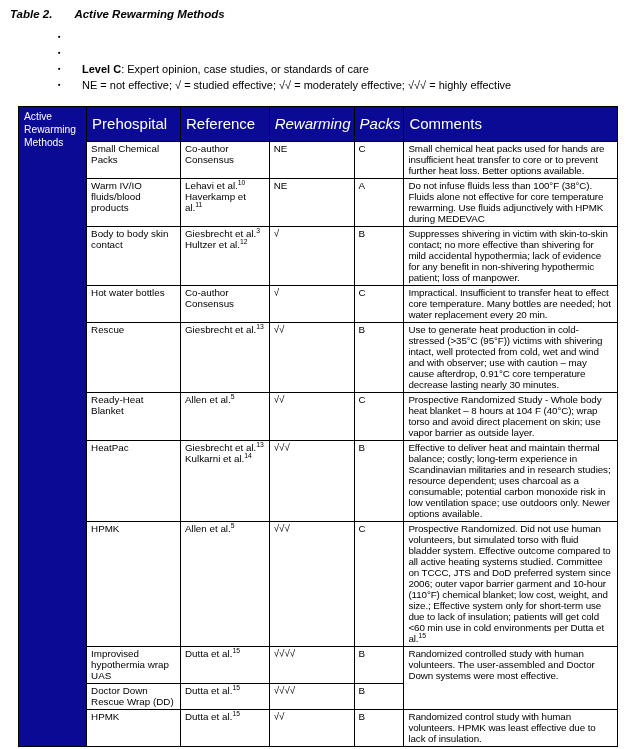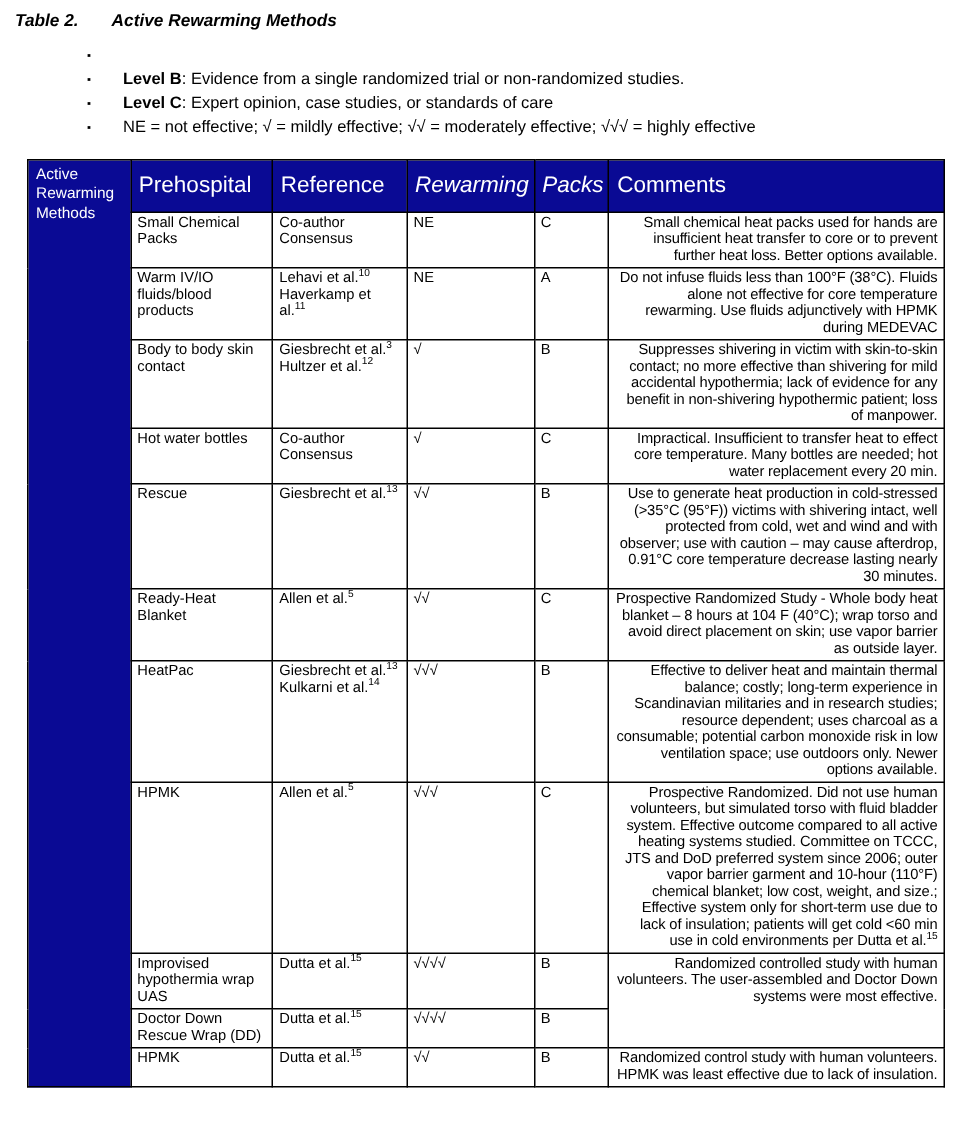--- a/index.html
+++ b/index.html
@@ -1,20 +1,20 @@
 <!DOCTYPE html>
 <html><head>
 <meta charset="utf-8">
 <style>
   html,body { margin:0; padding:0; }
   body {
     width:636px; height:749px; background:#ffffff; color:#000;
     font-family:"Liberation Sans", sans-serif; overflow:hidden;
   }
-  .page { padding:8px 6px 0 10px; }
+  .page { padding:8px 18px 0 10px; }
 
   .doc-title { font-size:11.5px; font-weight:bold; font-style:italic; white-space:nowrap; }
   .doc-title .title-text { margin-left:22px; }
 
   .bullet-list { margin-top:9px; padding-left:48px; }
   .bullet-item { display:flex; font-size:11px; line-height:16px; }
   .bullet-marker { width:24px; font-size:7.5px; line-height:16px; flex:0 0 24px; }
   .bullet-text b { font-weight:bold; }
 
   table.tbl { border-collapse:collapse; table-layout:fixed; margin:13px 0 0 8px; }
@@ -26,48 +26,47 @@
   .tbl tr.header-row th {
     background:#0a0a94; color:#fff; vertical-align:middle;
     font-size:15px; line-height:12px; height:30px; padding:2px 3px 2px 5px;
   }
   .tbl tr.header-row th.hc { text-align:center;font-style:italic; }
   td.sidebar-cell {
     background:#0a0a94; color:#fff; vertical-align:top;
     font-size:10.3px; line-height:13px; padding:3px 4px 2px 5px;
   }
   td.c-rew, td.c-lvl { }
-  td.c-com { letter-spacing:-0.1px;text-align:right; }
+  td.c-com { letter-spacing:-0.1px; }
   .ref-line { white-space:normal; }
   sup.cite { font-size:6.8px; vertical-align:super; line-height:0; }
 </style>
 </head>
 <body>
 
 <div class="page">
 
   <div class="doc-title">
     <span>Table 2.</span><span class="title-text">Active Rewarming Methods</span>
   </div>
 
   <div class="bullet-list">
       <div class="bullet-item">
         <span class="bullet-marker">▪</span>
       </div>
       <div class="bullet-item">
         <span class="bullet-marker">▪</span>
-        <span class="bullet-text"><b>Level B</b>: Evidence from a single randomized trial or non-randomized studies.</span>
       </div>
       <div class="bullet-item">
         <span class="bullet-marker">▪</span>
         <span class="bullet-text"><b>Level C</b>: Expert opinion, case studies, or standards of care</span>
       </div>
       <div class="bullet-item">
         <span class="bullet-marker">▪</span>
-        <span class="bullet-text">NE = not effective; √ = mildly effective; √√ = moderately effective; √√√ = highly effective</span>
+        <span class="bullet-text">NE = not effective; √ = studied effective; √√ = moderately effective; √√√ = highly effective</span>
       </div>
     </div>
 
   <table class="tbl">
     <colgroup>
       <col style="width:70px">
         <col style="width:97px">
         <col style="width:92px">
       <col style="width:61px">
         <col style="width:37px">

